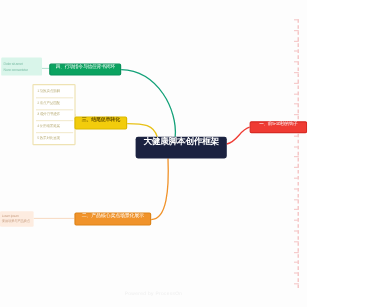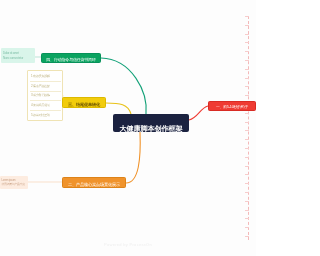--- a/index.html
+++ b/index.html
@@ -17,21 +17,21 @@
     background:#fdfdfd;
   }
   svg.links{
     position:absolute;left:0;top:0;
     width:256px;height:256px;
     pointer-events:none;
   }
   .node{
     position:absolute;
     box-sizing:border-box;
-    display:flex;align-items:flex-end;justify-content:center;
+    display:flex;align-items:flex-start;justify-content:center;
     white-space:nowrap;
     line-height:1;
     letter-spacing:-0.2px;
     z-index:5;
   }
 
   
   #root-node{
     left:113px;top:114px;
     width:76px;height:18px;

